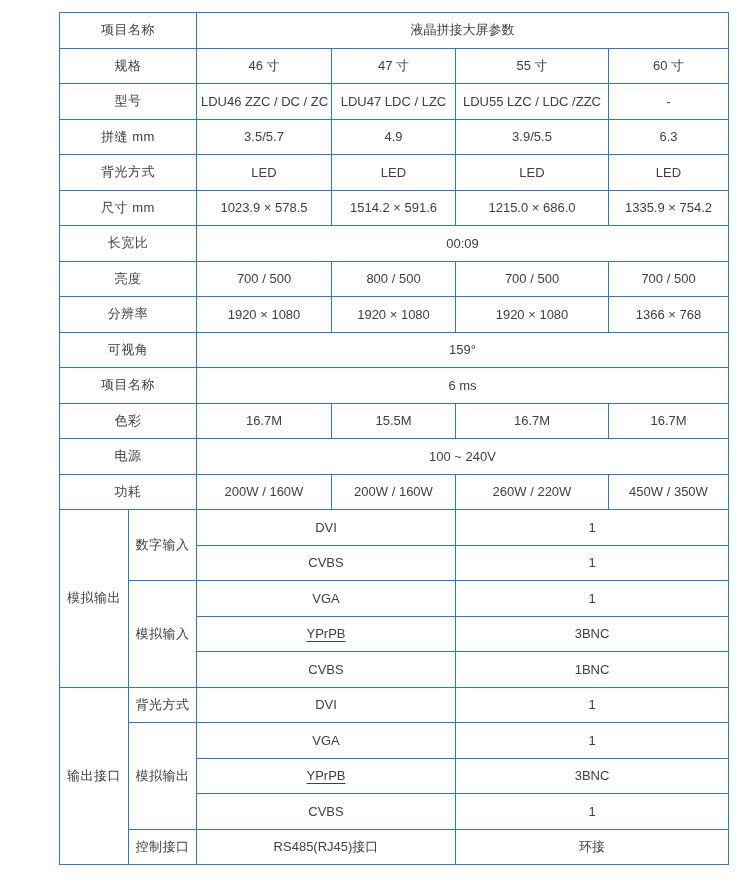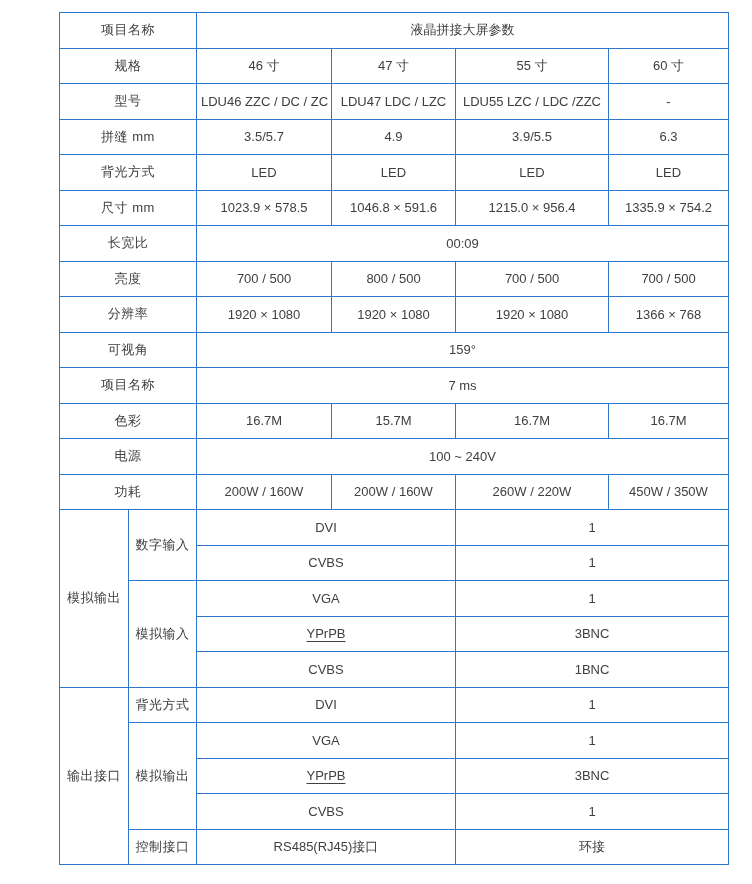--- a/index.html
+++ b/index.html
@@ -94,22 +94,22 @@
       <td colspan="2" class="lbl">背光方式</td>
       <td>LED</td>
       <td>LED</td>
       <td>LED</td>
       <td>LED</td>
     </tr>
 
     <tr>
       <td colspan="2" class="lbl">尺寸 mm</td>
       <td>1023.9 × 578.5</td>
-      <td>1046.8 × 591.6</td>
-      <td>1215.0 × 956.4</td>
+      <td>1514.2 × 591.6</td>
+      <td>1215.0 × 686.0</td>
       <td>1335.9 × 754.2</td>
     </tr>
 
     <tr>
       <td colspan="2" class="lbl">长宽比</td>
       <td colspan="4">00:09</td>
     </tr>
 
     <tr>
       <td colspan="2" class="lbl">亮度</td>
@@ -127,27 +127,27 @@
       <td>1366 × 768</td>
     </tr>
 
     <tr>
       <td colspan="2" class="lbl">可视角</td>
       <td colspan="4">159°</td>
     </tr>
 
     <tr>
       <td colspan="2" class="lbl">项目名称</td>
-      <td colspan="4">7 ms</td>
+      <td colspan="4">6 ms</td>
     </tr>
 
     <tr>
       <td colspan="2" class="lbl">色彩</td>
       <td>16.7M</td>
-      <td>15.7M</td>
+      <td>15.5M</td>
       <td>16.7M</td>
       <td>16.7M</td>
     </tr>
 
     <tr>
       <td colspan="2" class="lbl">电源</td>
       <td colspan="4">100 ~ 240V</td>
     </tr>
 
     <tr>

